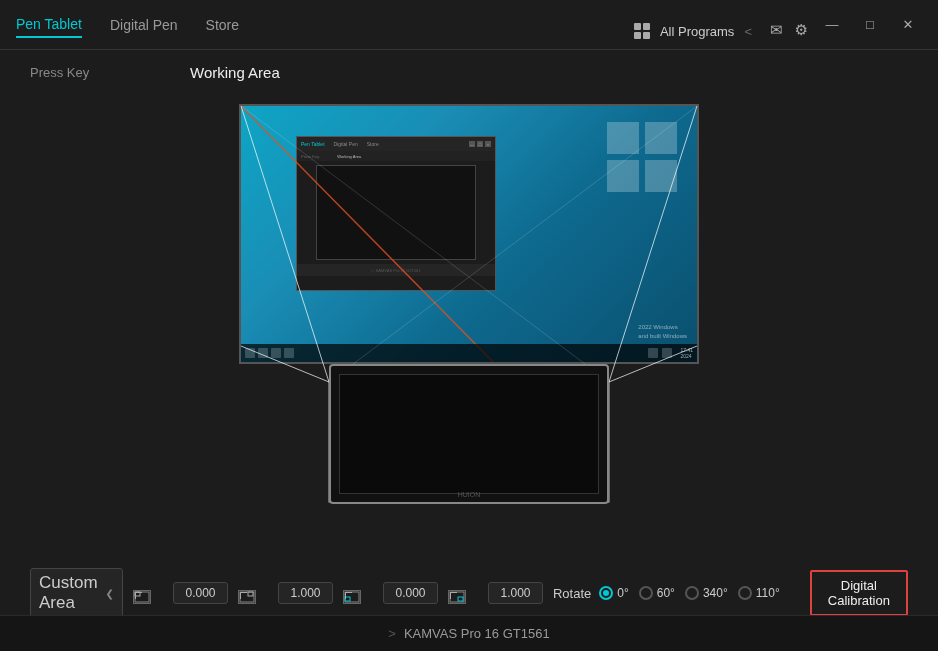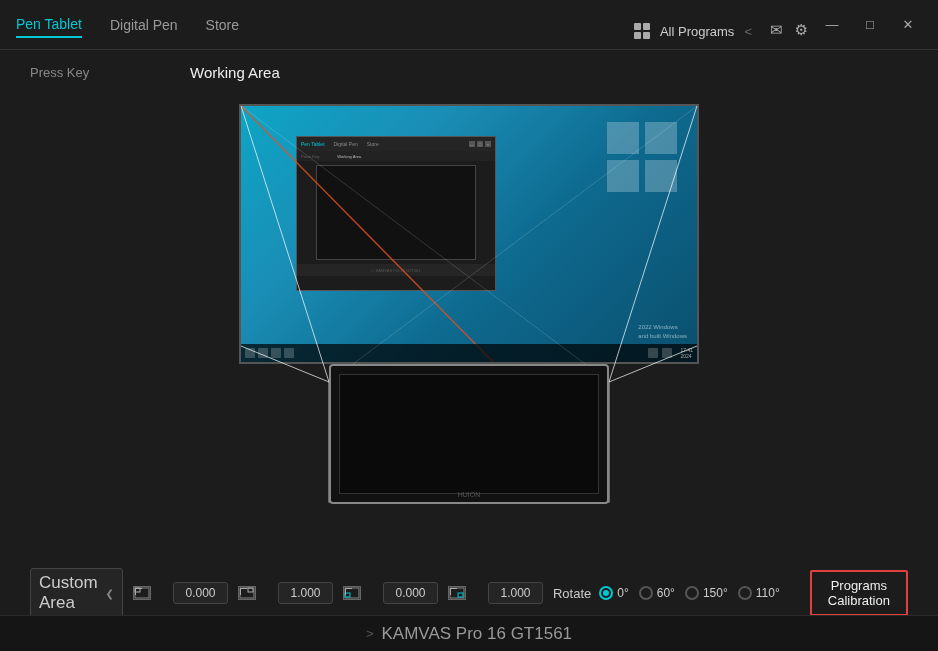--- a/index.html
+++ b/index.html
@@ -295,21 +295,21 @@
       font-size: 17px;
       color: #ccc;
     }
     .select-arrow {
       font-size: 10px;
       color: #888;
     }
 
     .coord-group {
       display: flex;
-      align-items: center;
+      align-items: flex-end;
       gap: 22px;
     }
     .coord-icon {
       width: 18px;
       height: 14px;
       border: 1px solid #666;
       position: relative;
       flex-shrink: 0;
     }
     .coord-icon::before {
@@ -401,21 +401,21 @@
       display: flex;
       align-items: center;
       justify-content: center;
       gap: 8px;
     }
     .device-chevron {
       font-size: 13px;
       color: #555;
     }
     .device-name {
-      font-size: 17px;
+      font-size: 13px;
       color: #999;
     }
   </style>
 </head>
 <body>
 
 <div class="titlebar">
   <div class="titlebar-nav">
     <span class="nav-item active">Pen Tablet</span>
     <span class="nav-item">Digital Pen</span>
@@ -580,28 +580,28 @@
         <div class="radio-circle selected">
         </div>
         <span class="radio-text">0°</span>
       </div>
       <div class="radio-item">
         <div class="radio-circle"></div>
         <span class="radio-text">60°</span>
       </div>
       <div class="radio-item">
         <div class="radio-circle"></div>
-        <span class="radio-text">150°</span>
+        <span class="radio-text">340°</span>
       </div>
       <div class="radio-item">
         <div class="radio-circle"></div>
         <span class="radio-text">110°</span>
       </div>
     </div>
   </div>
 
-  <button class="monitor-cal-btn">Programs Calibration</button>
+  <button class="monitor-cal-btn">Digital Calibration</button>
 </div>
 
 <div class="device-footer">
   <span class="device-chevron">&gt;</span>
   <span class="device-name">KAMVAS Pro 16 GT1561</span>
 </div>
 
 </body></html>

